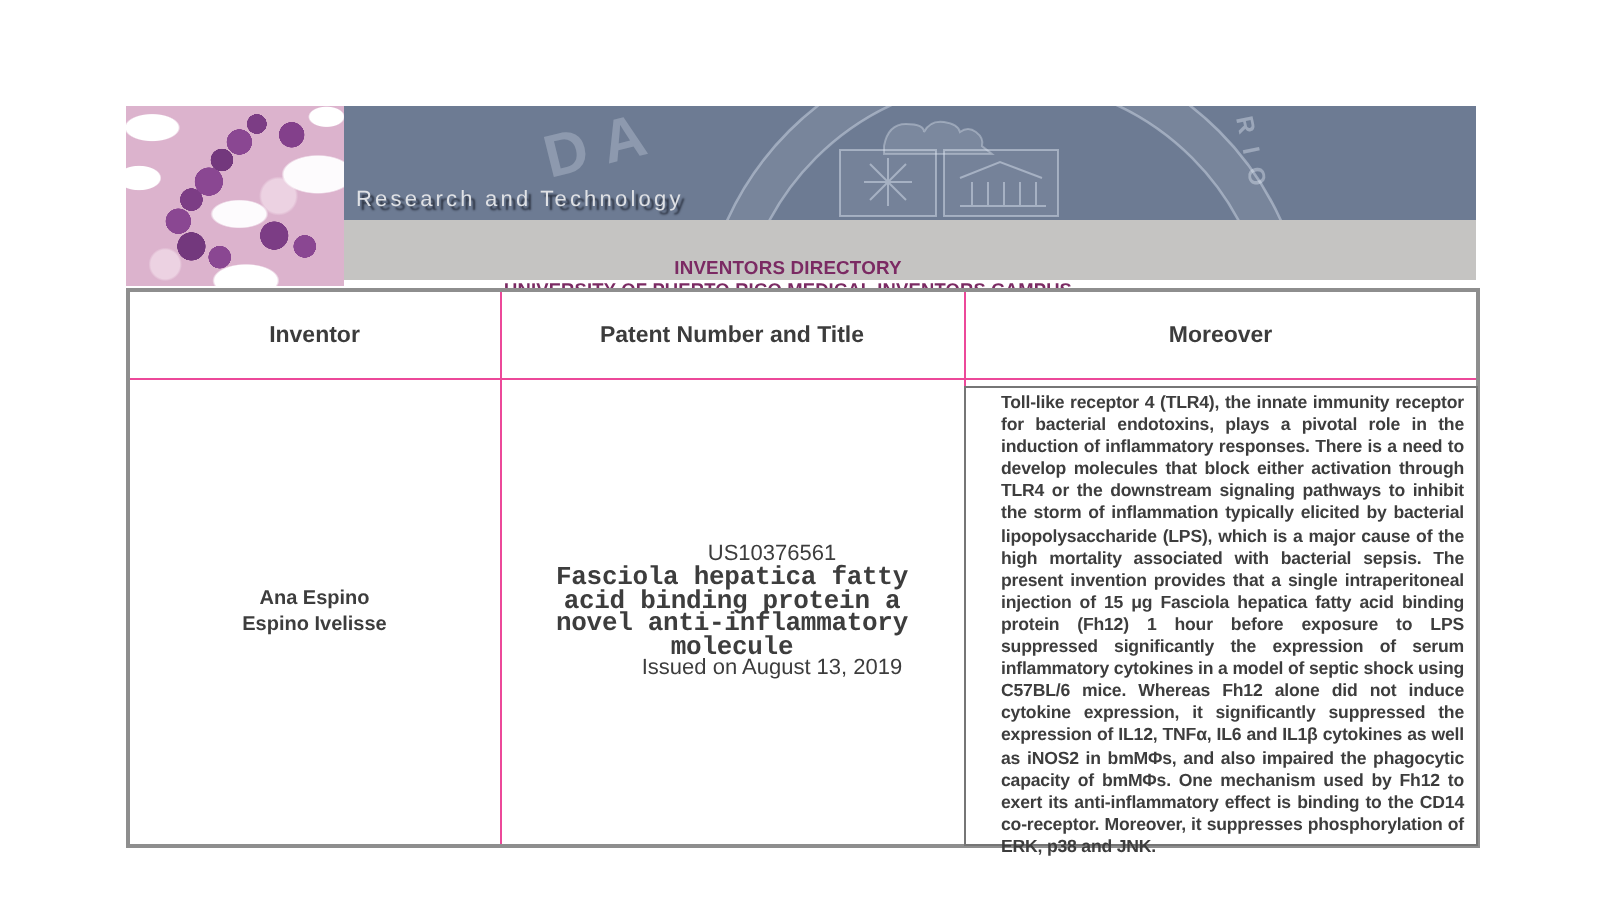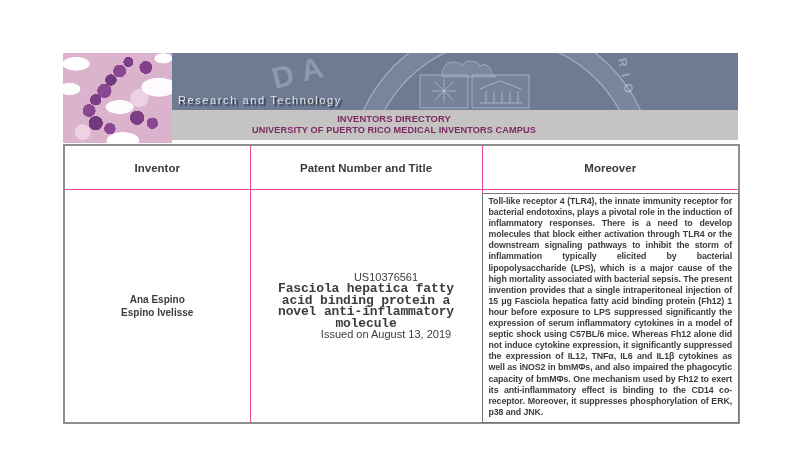--- a/index.html
+++ b/index.html
@@ -33,40 +33,40 @@
   
   .banner{position:absolute;left:172px;top:53px;width:566px;height:57px;
           background:#6d7b93;overflow:hidden;}
   .seal{position:absolute;left:0;top:0;}
   .banner-title{position:absolute;left:6px;bottom:4px;font-size:11px;font-weight:500;
           letter-spacing:1.6px;color:#dfe1e5;white-space:nowrap;
           text-shadow:2px 2px 1px rgba(25,30,42,0.8);}
 
   
   .graybar{position:absolute;left:172px;top:110px;width:566px;height:30px;background:#c5c4c2;}
-  .graybar-inner{width:444px;padding-top:3px;text-align:center;color:#7b2a63;font-weight:bold;}
+  .graybar-inner{width:444px;padding-top:18px;text-align:center;color:#7b2a63;font-weight:bold;}
   .dir-line1{font-size:9.4px;line-height:11.5px;letter-spacing:0.1px;}
   .dir-line2{font-size:9.2px;line-height:11.5px;letter-spacing:0.1px;}
 
   
   table.inv{position:absolute;left:63px;top:144px;width:675px;border-collapse:collapse;
             table-layout:fixed;border:2px solid #8e8e8e;}
   table.inv th, table.inv td{border:1px solid #ec4899;}
   th.h{height:41px;font-size:11.5px;font-weight:bold;color:#3c3c3c;text-align:center;
        vertical-align:middle;background:#ffffff;}
   td.cell{height:230px;vertical-align:middle;text-align:center;color:#3d3d3d;background:#ffffff;}
   .inventor-name{font-size:10px;font-weight:bold;line-height:13px;}
   .patent-number,.patent-issued{font-size:11px;font-weight:normal;line-height:11.5px;padding-left:40px;}
   .patent-title{font-size:13px;font-weight:bold;line-height:11.5px;letter-spacing:-0.15px;
                 padding:0 22px;font-family:Liberation Mono, monospace;}
   td.abstract{position:relative;padding:0;}
   .abstract-box{position:absolute;top:3px;left:-1px;right:-1px;bottom:-1px;
                 border:1.5px solid #767676;padding:2px 6px;box-sizing:border-box;}
   .abstract-text{font-size:8.8px;font-weight:bold;line-height:11.1px;letter-spacing:-0.1px;
-                 text-align:justify;color:#3d3d3d;}
+                 text-align:justify;color:#3d3d3d;margin-left:12px;}
 </style>
 </head>
 <body>
 
 <div class="stage">
 
   <div class="histology"></div>
 
   <div class="banner">
     <svg class="seal" width="566" height="57" viewBox="0 0 566 57">

